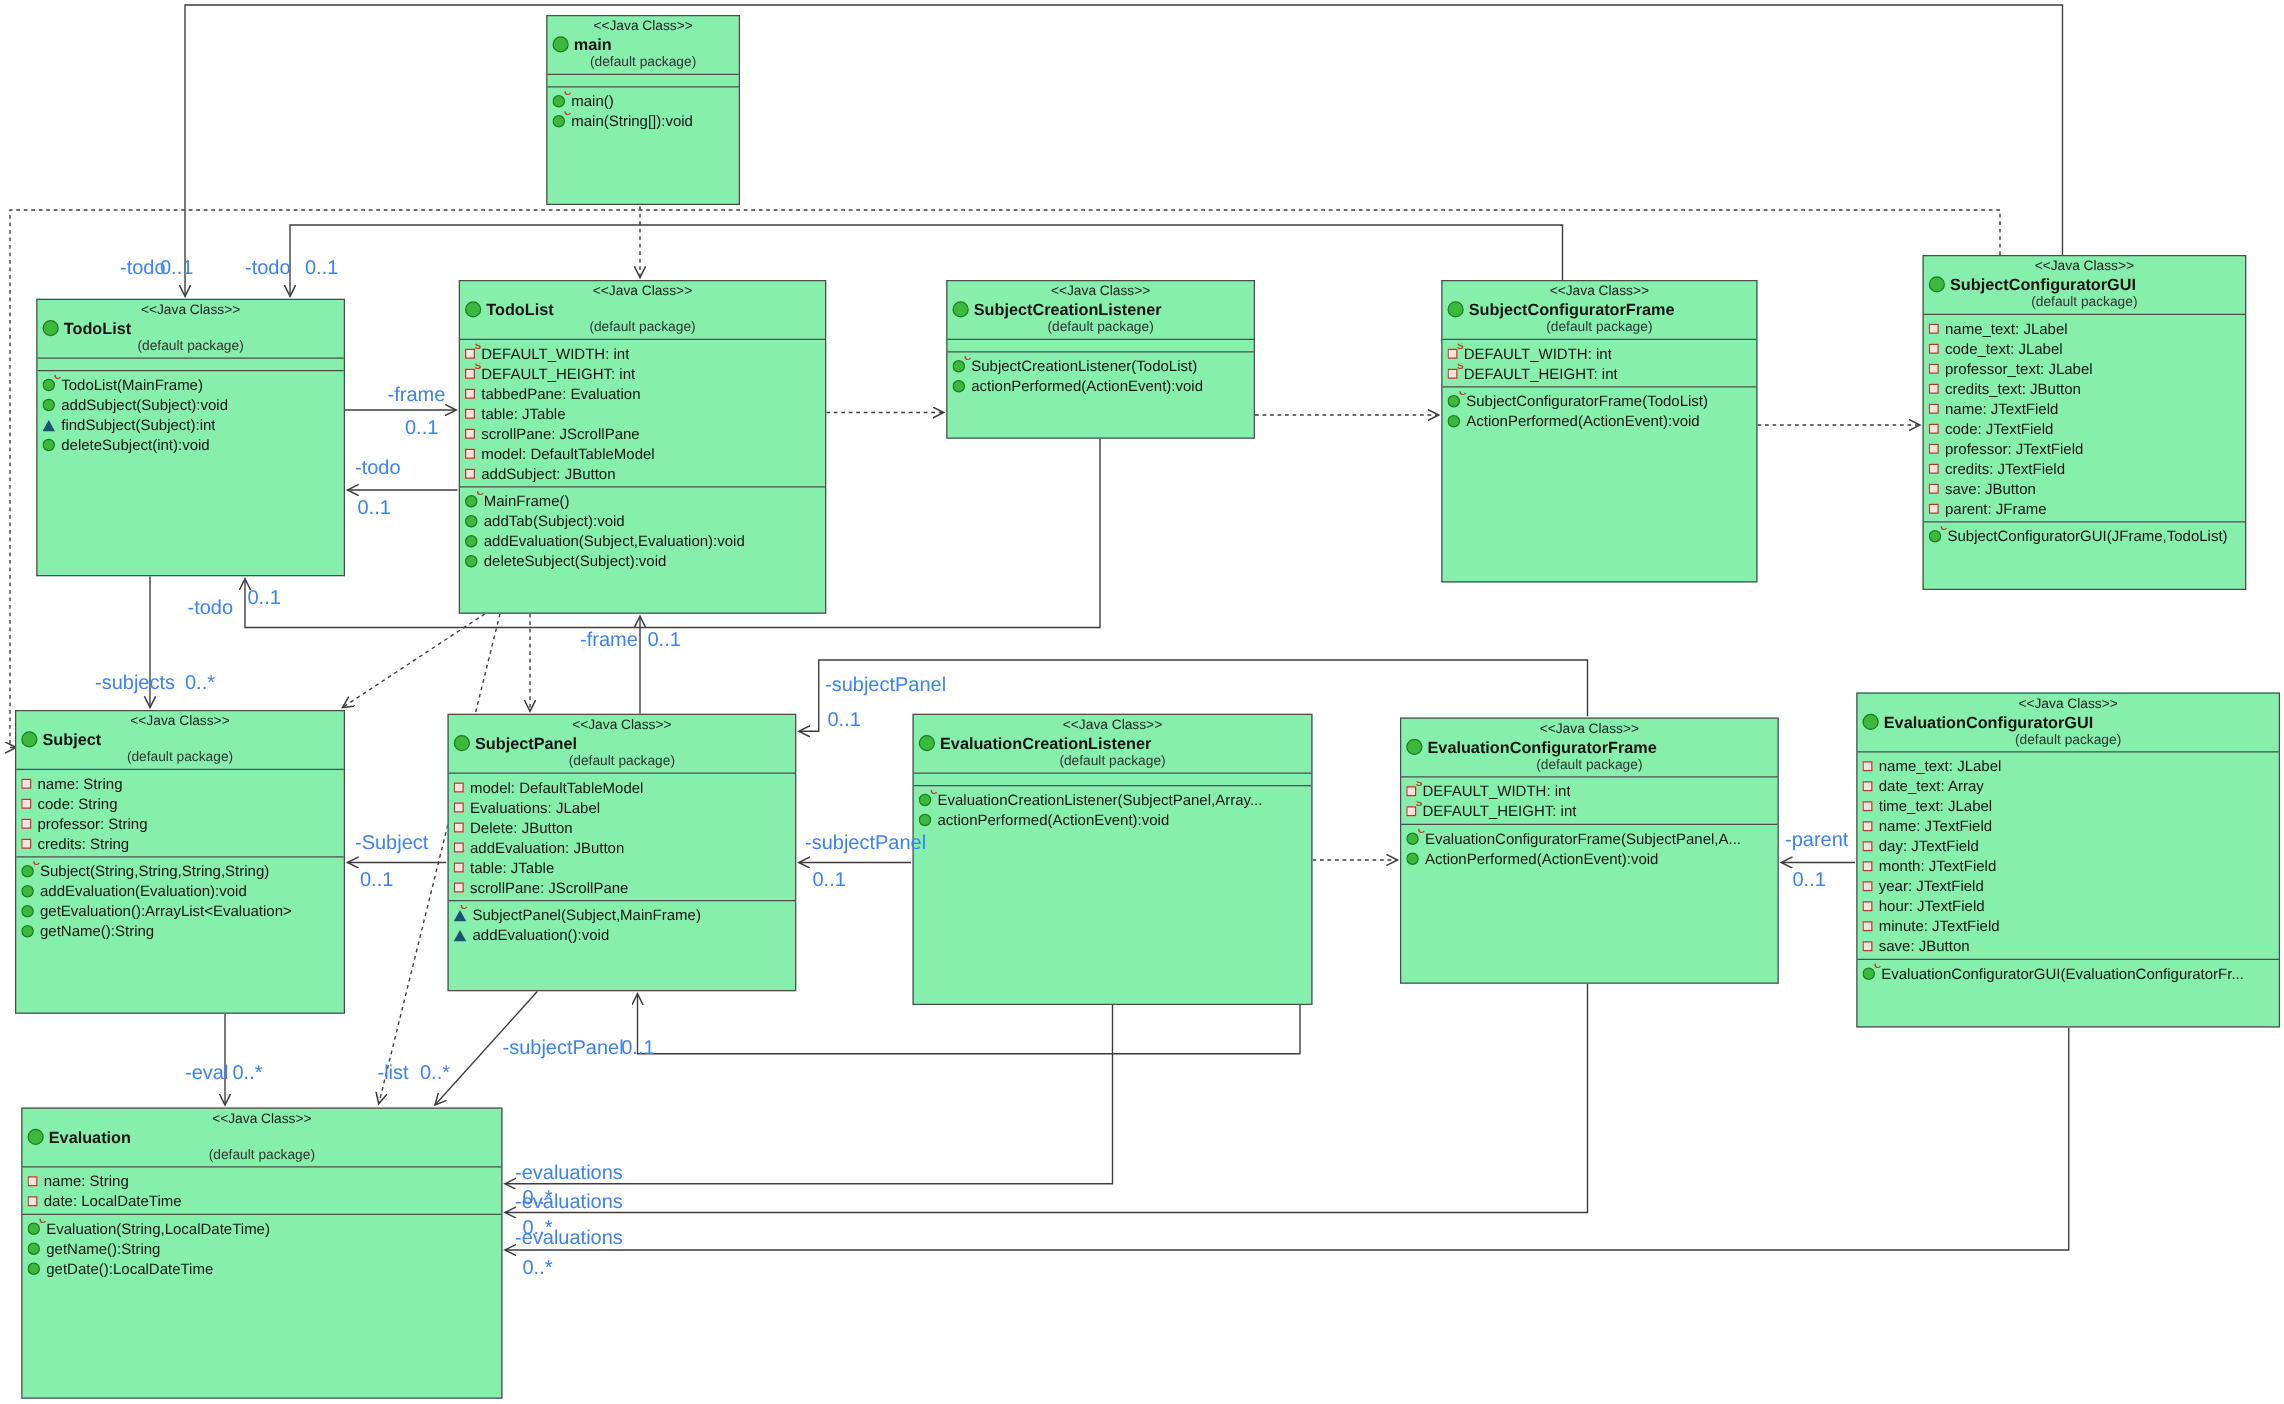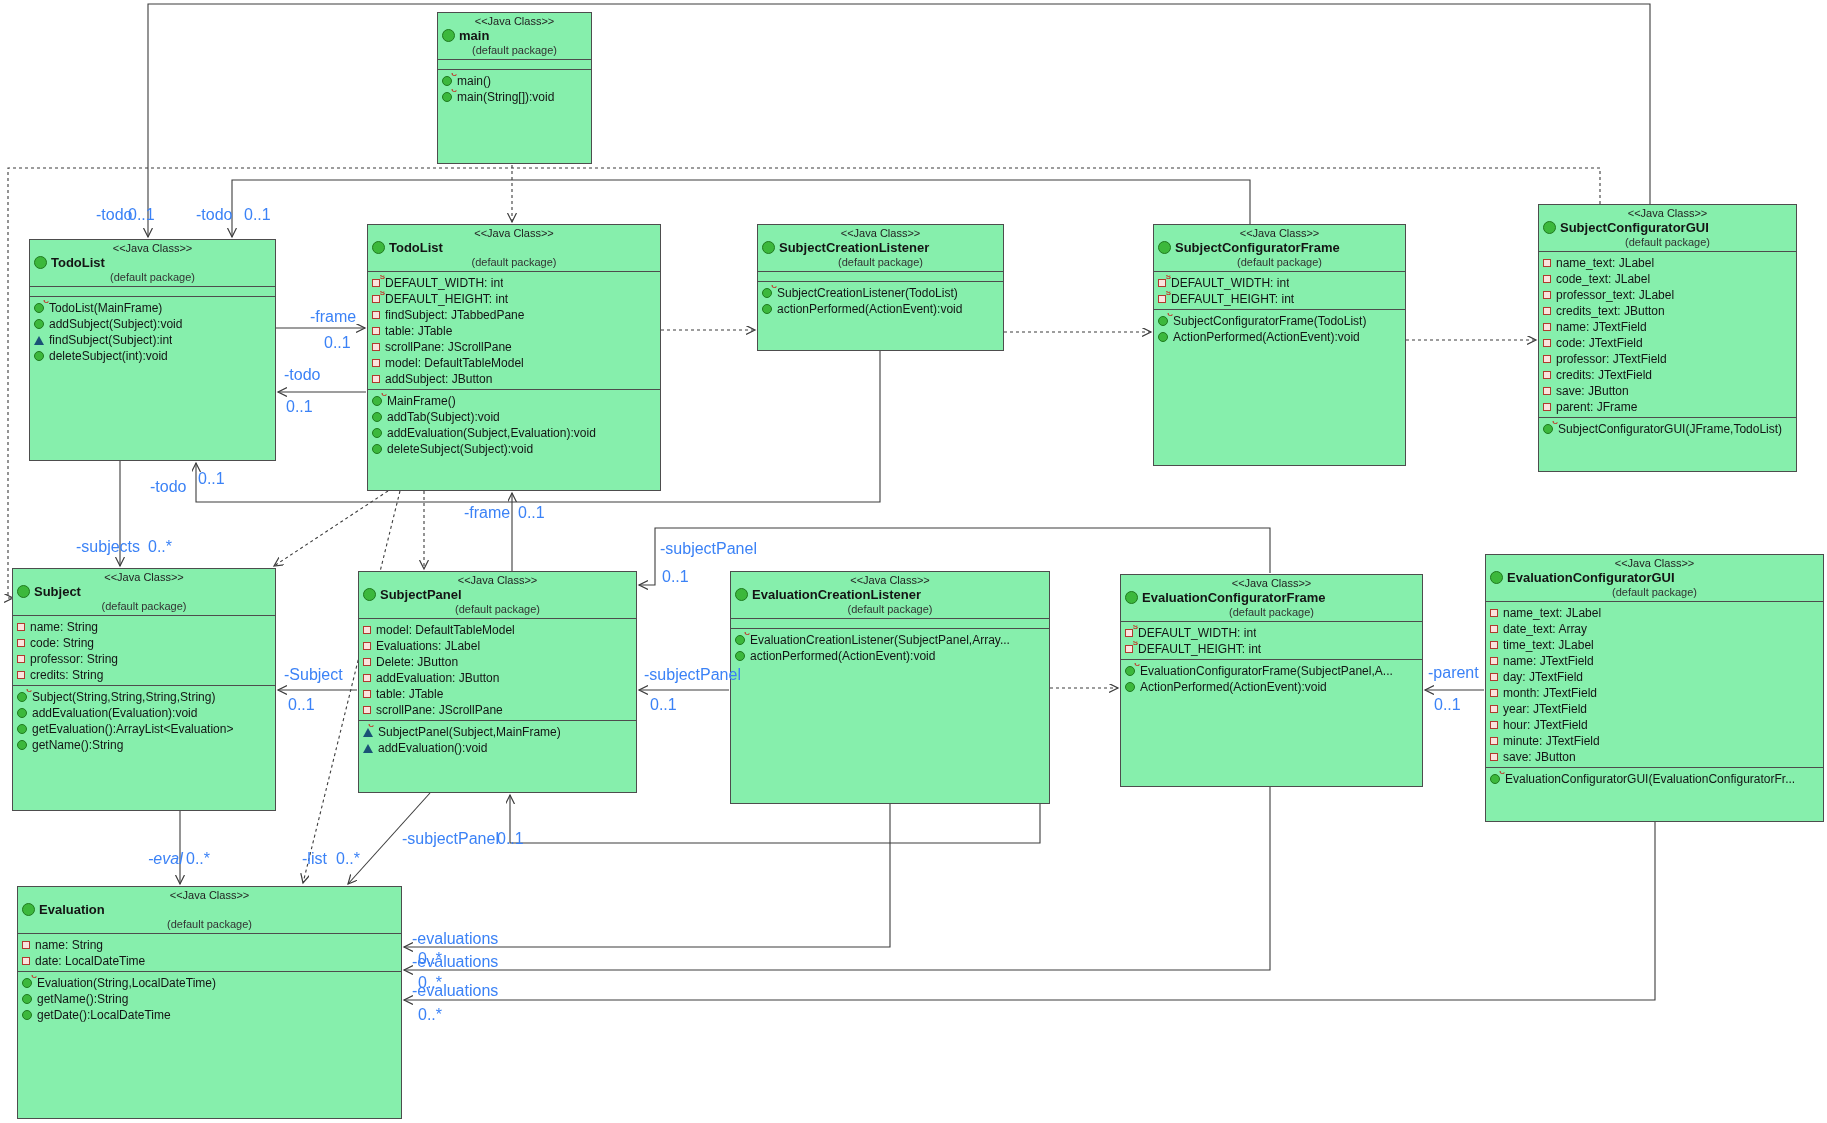--- a/index.html
+++ b/index.html
@@ -139,21 +139,21 @@
             <span class="mtext">DEFAULT_WIDTH: int</span>
           </div>
           <div class="member">
             <span class="mi mi-sq">
               <span class="deco">S</span>
             </span>
             <span class="mtext">DEFAULT_HEIGHT: int</span>
           </div>
           <div class="member">
             <span class="mi mi-sq"></span>
-            <span class="mtext">findSubject: JTabbedPane</span>
+            <span class="mtext">tabbedPane: Evaluation</span>
           </div>
           <div class="member">
             <span class="mi mi-sq"></span>
             <span class="mtext">table: JTable</span>
           </div>
           <div class="member">
             <span class="mi mi-sq"></span>
             <span class="mtext">scrollPane: JScrollPane</span>
           </div>
           <div class="member">
@@ -575,21 +575,21 @@
       <div class="edge-label" style="left: 284px; top: 666px;">-Subject</div>
       <div class="edge-label" style="left: 288px; top: 696px;">0..1</div>
       <div class="edge-label" style="left: 660px; top: 540px;">-subjectPanel</div>
       <div class="edge-label" style="left: 662px; top: 568px;">0..1</div>
       <div class="edge-label" style="left: 644px; top: 666px;">-subjectPanel</div>
       <div class="edge-label" style="left: 650px; top: 696px;">0..1</div>
       <div class="edge-label" style="left: 1428px; top: 664px;">-parent</div>
       <div class="edge-label" style="left: 1434px; top: 696px;">0..1</div>
       <div class="edge-label" style="left: 402px; top: 830px;">-subjectPanel</div>
       <div class="edge-label" style="left: 497px; top: 830px;">0..1</div>
-      <div class="edge-label" style="left: 148px; top: 850px; font-style: italic;">-eval</div>
+      <div class="edge-label" style="left: 148px; top: 850px;">-eval</div>
       <div class="edge-label" style="left: 186px; top: 850px;">0..*</div>
       <div class="edge-label" style="left: 302px; top: 850px;">-list</div>
       <div class="edge-label" style="left: 336px; top: 850px;">0..*</div>
       <div class="edge-label" style="left: 412px; top: 930px;">-evaluations</div>
       <div class="edge-label" style="left: 418px; top: 950px;">0..*</div>
       <div class="edge-label" style="left: 412px; top: 953px;">-evaluations</div>
       <div class="edge-label" style="left: 418px; top: 974px;">0..*</div>
       <div class="edge-label" style="left: 412px; top: 982px;">-evaluations</div>
       <div class="edge-label" style="left: 418px; top: 1006px;">0..*</div>
     </div>

